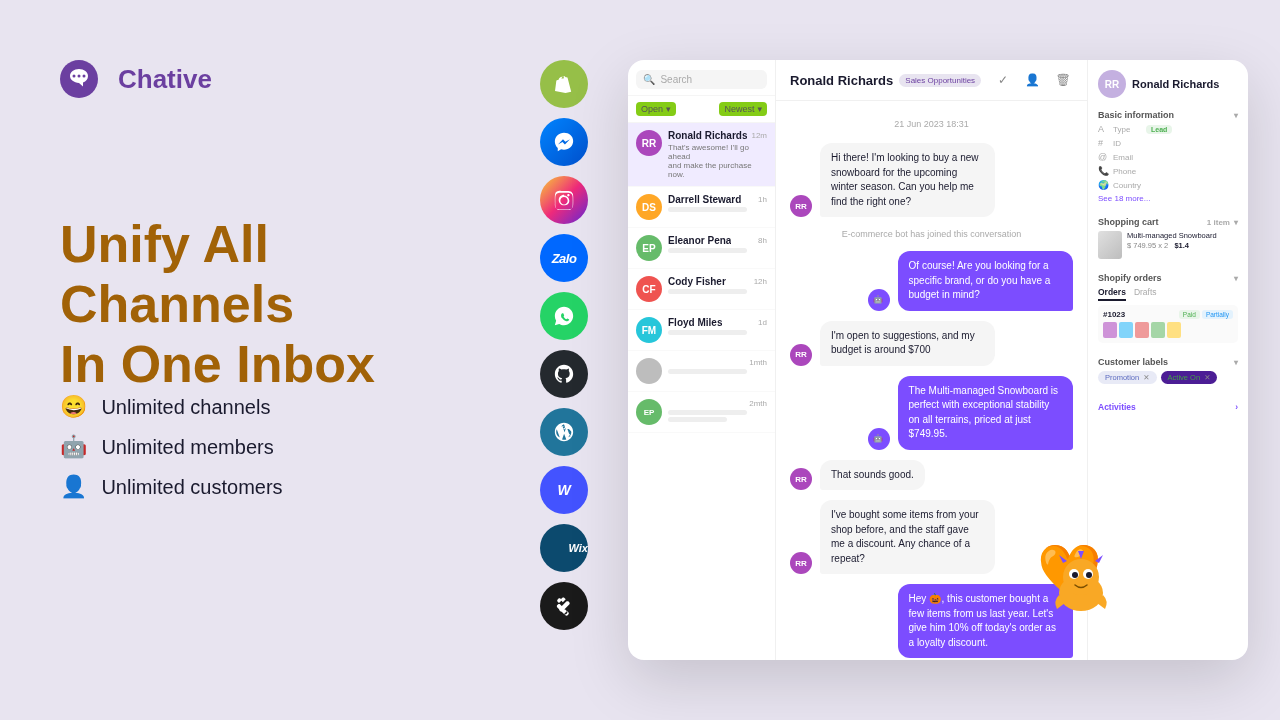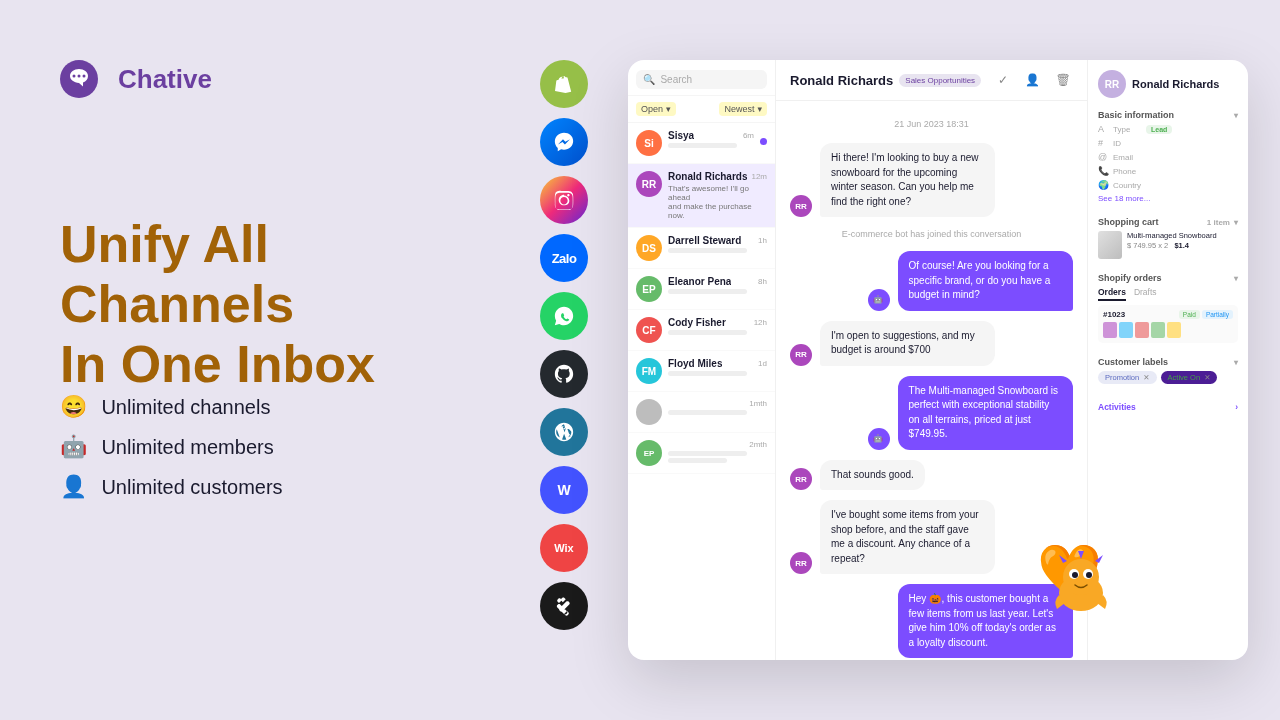--- a/index.html
+++ b/index.html
@@ -74,20 +74,21 @@
     .channel-icon {
       width: 48px;
       height: 48px;
       border-radius: 50%;
       display: flex;
       align-items: center;
       justify-content: center;
       font-size: 22px;
       color: white;
       font-weight: 700;
+      font-style: italic;
     }
 
     
     .ui-mockup {
       position: absolute;
       top: 60px;
       left: 628px;
       right: 32px;
       bottom: 60px;
       background: white;
@@ -124,21 +125,21 @@
       justify-content: space-between;
       padding: 6px 8px;
       border-bottom: 1px solid #f5f5f5;
       font-size: 10px;
       color: #555;
     }
     .filter-btn {
       display: flex;
       align-items: center;
       gap: 3px;
-      background: #fef9c3;
+      background: #84cc16;
       border-radius: 4px;
       padding: 2px 5px;
       font-size: 9px;
     }
     .conv-list {
       flex: 1;
       overflow-y: auto;
     }
     .conv-item {
       display: flex;
@@ -624,21 +625,21 @@
       </svg>
   </div>
   <div class="channel-icon" style="background:#21759b;">
     <svg width="22" height="22" viewBox="0 0 24 24" fill="white">
         <path d="M12 2C6.5 2 2 6.5 2 12s4.5 10 10 10 10-4.5 10-10S17.5 2 12 2zM3.5 12c0-1.1.2-2.1.6-3l3.3 9.1C5 16.9 3.5 14.6 3.5 12zm8.5 8.5c-.7 0-1.4-.1-2.1-.3l2.2-6.4 2.3 6.2c0 .1.1.2.2.3-.8.1-1.7.2-2.6.2zm1.2-12.9c.5 0 1-.1 1-.1s.4-.4 0-.4c0 0-.6.1-1 0L11.2 8s0 .3.3.3c.3 0 .7.1.7.1v1.2h.2l.3-.8c.3-.5.8-.9 1.3-.9-.4 1.3-1.3 4.6-1.3 4.6l-2.1-6.2c.5 0 1-.1 1-.1s.3-.4 0-.4c0 0-1.5.1-2.4.1H9c.6-1 1.6-1.8 2.7-2.4.5.3.8.9.8 1.4zm5.8 10.3l-3.3-9.1c.8-.1 1.3-.1 1.3-.1s.4-.5 0-.4l-.2.1C18.1 9.7 20 10.8 20 12c0 2.3-1.1 4.4-2.8 5.7-.1-.1-.1-.1-.2-.2l1.3-3.8-.1-.1z"></path>
       </svg>
   </div>
   <div class="channel-icon" style="background:#4353ff;">
     <span style="font-size:14px;font-weight:800;">W</span>
   </div>
-  <div class="channel-icon" style="background:#ef4444;">
+  <div class="channel-icon" style="background:#0c4a6e;justify-content:flex-end;">
     <span style="font-size:11px;font-weight:800;">Wix</span>
   </div>
   <div class="channel-icon" style="background:#1a1a1a;">
     <svg width="22" height="22" viewBox="0 0 24 24" fill="white">
         <path d="M14.5 7.2L7.2 14.5c-.7.7-.7 1.8 0 2.5l.7.7c.7.7 1.8.7 2.5 0l7.3-7.3c.7-.7.7-1.8 0-2.5l-.7-.7c-.7-.6-1.8-.6-2.5 0zM6.5 8.8L5.1 7.4c-.7-.7-.7-1.8 0-2.5l.7-.7c.7-.7 1.8-.7 2.5 0l1.4 1.4L6.5 8.8zm8.8 8.7l1.4 1.4c.7.7.7 1.8 0 2.5l-.7.7c-.7.7-1.8.7-2.5 0l-1.4-1.4 3.2-3.2zm-4.6-9.7L9.3 6.4c-.7-.7-.7-1.8 0-2.5l.7-.7c.7-.7 1.8-.7 2.5 0l1.4 1.4-3.2 3.2zm4.5 9.8l-7.3-7.3c-.7-.7-1.8-.7-2.5 0l-.7.7c-.7.7-.7 1.8 0 2.5l7.3 7.3c.7.7 1.8.7 2.5 0l.7-.7c.7-.7.7-1.8 0-2.5z"></path>
       </svg>
   </div>
 </div>
 
 <div class="ui-mockup">
@@ -655,31 +656,20 @@
         <span>Open</span>
         <span>▾</span>
       </div>
       <div class="filter-btn">
         <span>Newest</span>
         <span>▾</span>
       </div>
     </div>
     <div class="conv-list">
 
-      <div class="conv-item">
-        <div class="conv-avatar" style="background:#ff7043;">Si</div>
-        <div class="conv-info">
-          <div class="conv-name-row">
-            <span class="conv-name">Sisya</span>
-            <span class="conv-time">6m</span>
-          </div>
-          <div class="conv-preview-bar"></div>
-        </div>
-        <div class="unread-dot"></div>
-      </div>
 
       <div class="conv-item active">
         <div class="conv-avatar" style="background:#ab47bc;">RR</div>
         <div class="conv-info">
           <div class="conv-name-row">
             <span class="conv-name">Ronald Richards</span>
             <span class="conv-time">12m</span>
           </div>
           <div style="font-size:8px;color:#777;margin-top:1px;">That's awesome! I'll go ahead<br>and make the purchase now.</div>
         </div>

